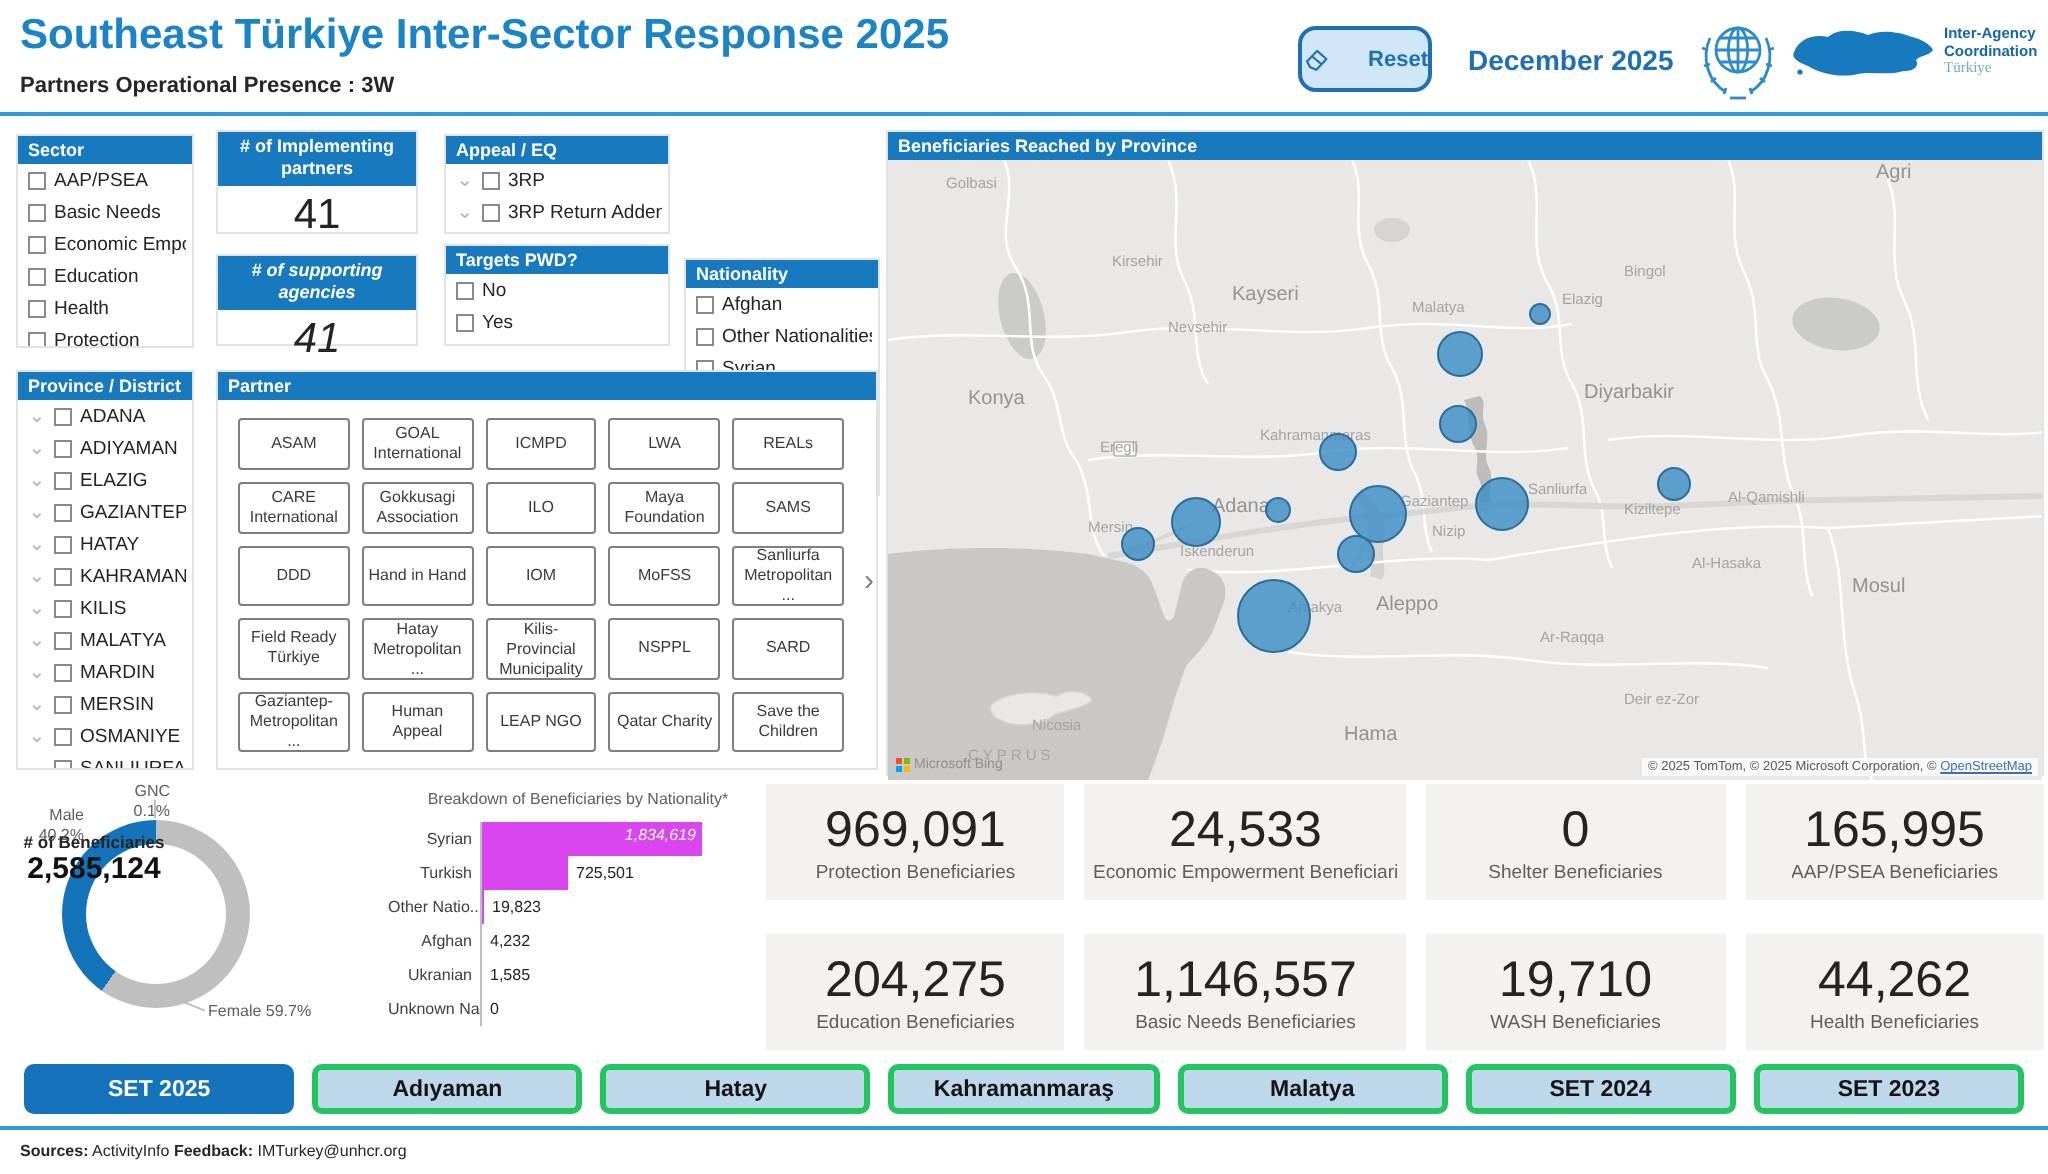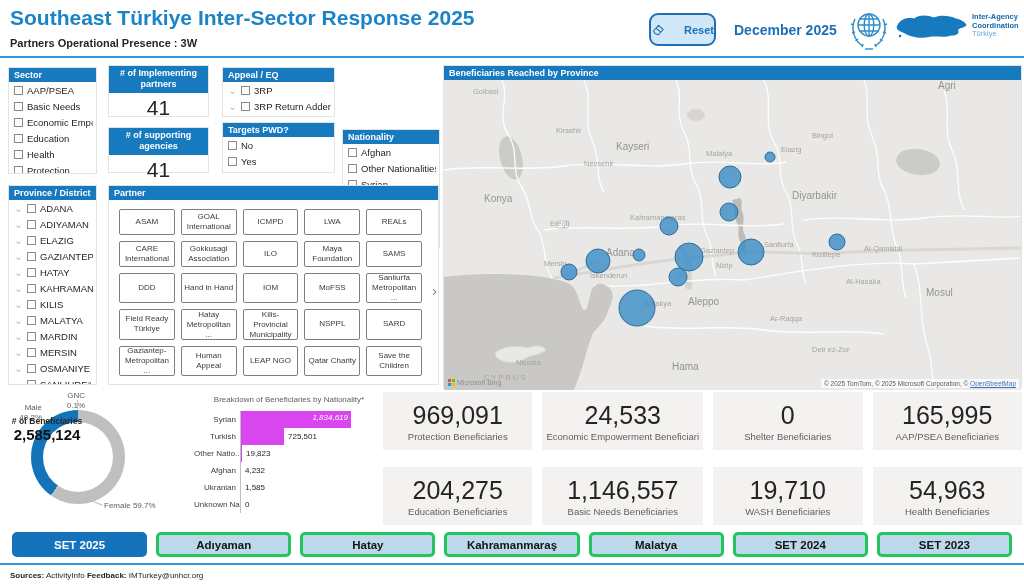--- a/index.html
+++ b/index.html
@@ -13,21 +13,21 @@
   .header-rule{position:absolute;left:0;top:56px;width:1024px;height:2px;background:#2E9BD6;}
   .reset-btn{position:absolute;left:649px;top:13px;width:67px;height:33px;border:2px solid #1F6FB5;
              border-radius:9px;background:#CFE7F7;display:flex;align-items:center;justify-content:center;
              gap:18px;cursor:pointer;}
   .reset-btn span{font-size:11px;font-weight:bold;color:#1F6FB5;}
   .hdr-date{position:absolute;left:734px;top:22px;font-size:14px;font-weight:bold;color:#1F6FB5;}
   .un-logo{position:absolute;left:845px;top:5px;}
   .turk-logo{position:absolute;left:894px;top:9px;}
   .turk-text{position:absolute;left:972px;top:13px;line-height:1.15;}
   .turk-text .l1{font-size:7.5px;font-weight:bold;color:#1567A8;display:block;}
-  .turk-text .l3{font-size:7.5px;color:#6FA8D4;display:block;}
+  .turk-text .l3{font-size:7.5px;color:#6FA8D4;display:block;font-family:Liberation Serif, serif;}
 
   
   .panel{position:absolute;background:#fff;border:1px solid #E3E3E3;overflow:hidden;}
   .panel-header{background:#1779BE;color:#fff;font-size:9px;font-weight:bold;padding:2px 5px;white-space:nowrap;}
   .chk-row{display:flex;align-items:center;gap:4px;padding:2.5px 3px 2.5px 5px;cursor:pointer;}
   .chk{width:9px;height:9px;border:1px solid #8A8A8A;background:#fff;flex:none;}
   .chk-label{font-size:9.5px;color:#252423;white-space:nowrap;overflow:hidden;}
   .expander{color:#B3B3B3;font-size:10px;line-height:5px;flex:none;width:9px;text-align:center;}
 
   .kpi{position:absolute;border:1px solid #E3E3E3;text-align:center;background:#fff;}
@@ -159,21 +159,21 @@
           <span class="chk"></span>
           <span class="chk-label">Protection</span>
         </div>
       </div>
   </div>
 
   <div class="kpi" style="left:108px;top:65px;width:101px;height:52px;">
     <div class="kpi-header"># of Implementing partners</div>
     <div class="kpi-value">41</div>
   </div>
-  <div class="kpi" style="left:108px;top:127px;width:101px;height:46px;">
+  <div class="kpi" style="left:108px;top:127px;width:101px;height:46px;font-style:italic;">
     <div class="kpi-header"># of supporting agencies</div>
     <div class="kpi-value">41</div>
   </div>
 
   <div class="panel" style="left:222px;top:67px;width:113px;height:50px;">
     <div class="panel-header">Appeal / EQ</div>
     <div id="appeal-list">
         <div class="chk-row">
           <span class="expander">⌄</span>
           <span class="chk"></span>
@@ -523,21 +523,21 @@
       </div>
       <div class="stat-card">
         <div class="stat-value">1,146,557</div>
         <div class="stat-label">Basic Needs Beneficiaries</div>
       </div>
       <div class="stat-card">
         <div class="stat-value">19,710</div>
         <div class="stat-label">WASH Beneficiaries</div>
       </div>
       <div class="stat-card">
-        <div class="stat-value">54,963</div>
+        <div class="stat-value">44,262</div>
         <div class="stat-label">Health Beneficiaries</div>
       </div>
     </div>
 
   <div id="tab-bar" class="tab-bar">
       <div class="tab active">SET 2025</div>
       <div class="tab">Adıyaman</div>
       <div class="tab">Hatay</div>
       <div class="tab">Kahramanmaraş</div>
       <div class="tab">Malatya</div>

